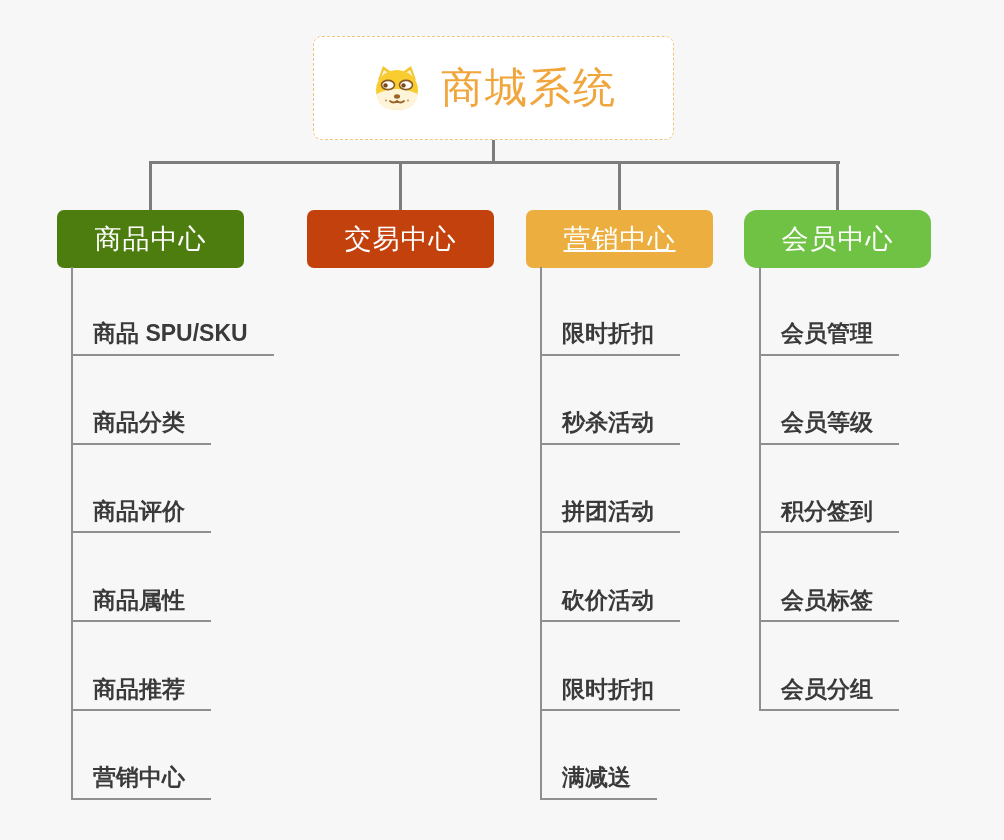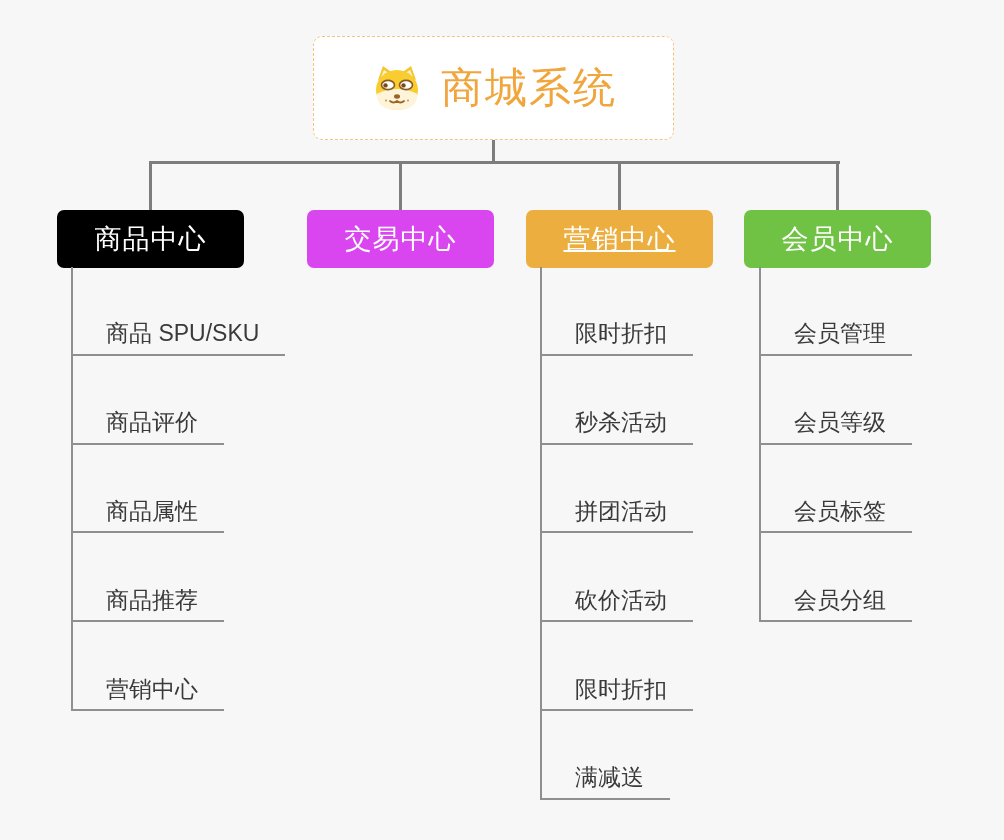--- a/index.html
+++ b/index.html
@@ -48,42 +48,43 @@
   .branch-node{
     position:absolute;
     top:210px;width:187px;height:58px;
     border-radius:7px;
     display:flex;align-items:center;justify-content:center;
     color:#ffffff;
     font-size:27px;
     letter-spacing:1px;
     white-space:nowrap;
   }
-  .bx1{left:57px;} .bx2{left:307px;} .bx3{left:526px;} .bx4{left:744px;}
+  .bx1{left:57px;} .bx2{left:307px;} .bx3{left:526px;} .bx4{left:744px;border-radius:13px;}
 
   
   .topic-col{
     position:absolute;
     top:267px;
     border-left:2px solid #8f8f8f;
   }
   .c1{left:71px;} .c2{left:322px;} .c3{left:540px;} .c4{left:759px;}
   .topic-row{
     height:88.8px;
     display:flex;
     align-items:flex-end;
   }
   .topic-item{
     width:max-content;
-    padding:0 26px 7px 33px;
+    padding:0 26px 7px 20px;
     border-bottom:2px solid #8f8f8f;
     font-size:23px;
     color:#3a3a3a;
     line-height:1.15;
     white-space:nowrap;
+    font-weight:bold;
   }
 </style>
 </head>
 <body>
 
 <div id="canvas">
 
   <div class="line stub"></div>
   <div class="line bus"></div>
   <div class="line drop drop1"></div>
@@ -109,36 +110,39 @@
       <circle cx="33.5" cy="22.4" r="2.2" fill="#7c4a16"></circle>
 
       <ellipse cx="27" cy="33.5" rx="3" ry="2.2" fill="#9a6426"></ellipse>
       <path d="M20 38 Q23.5 41 27 38 Q30.5 41 34 38" fill="none" stroke="#9a6426" stroke-width="1.8" stroke-linecap="round"></path>
       <circle cx="16" cy="37.5" r="0.9" fill="#b98a4e"></circle>
       <circle cx="38" cy="37.5" r="0.9" fill="#b98a4e"></circle>
     </svg>
     <div class="root-title">商城系统</div>
   </div>
 
-  <div class="branch-node bx1" style="background-color: #000000;">
+  <div class="branch-node bx1" style="background-color: #4d7c0f;">
       <span>商品中心</span>
     </div>
-  <div class="branch-node bx2" style="background-color: #d946ef; justify-content: center;">
+  <div class="branch-node bx2" style="background-color: #c2410c; justify-content: center;">
       <span>交易中心</span>
     </div>
   <div class="branch-node bx3" style="background-color: rgb(237, 174, 64); text-decoration: underline;">
       <span>营销中心</span>
     </div>
   <div class="branch-node bx4" style="background-color: rgb(111, 194, 67);">
       <span>会员中心</span>
     </div>
 
   <div class="topic-col c1">
     <div class="topic-row">
         <div class="topic-item">商品 SPU/SKU</div>
+      </div>
+    <div class="topic-row">
+        <div class="topic-item">商品分类</div>
       </div>
     <div class="topic-row">
         <div class="topic-item">商品评价</div>
       </div>
     <div class="topic-row">
         <div class="topic-item">商品属性</div>
       </div>
     <div class="topic-row">
         <div class="topic-item">商品推荐</div>
       </div>
@@ -170,20 +174,23 @@
   </div>
 
   <div class="topic-col c4">
     <div class="topic-row">
         <div class="topic-item">会员管理</div>
       </div>
     <div class="topic-row">
         <div class="topic-item">会员等级</div>
       </div>
     <div class="topic-row">
+        <div class="topic-item">积分签到</div>
+      </div>
+    <div class="topic-row">
         <div class="topic-item">会员标签</div>
       </div>
     <div class="topic-row">
         <div class="topic-item">会员分组</div>
       </div>
   </div>
 
 </div>
 
 </body></html>

